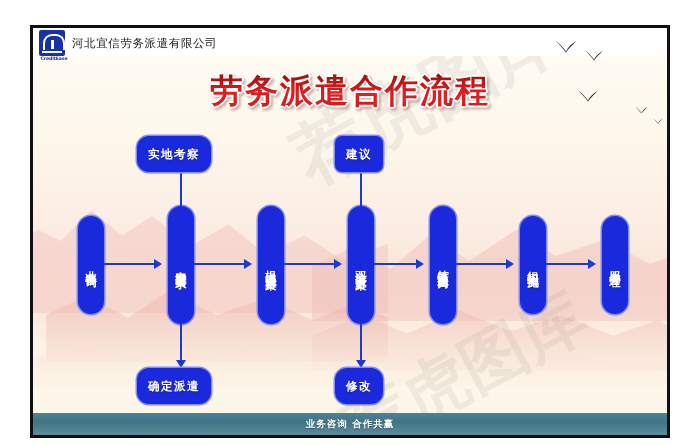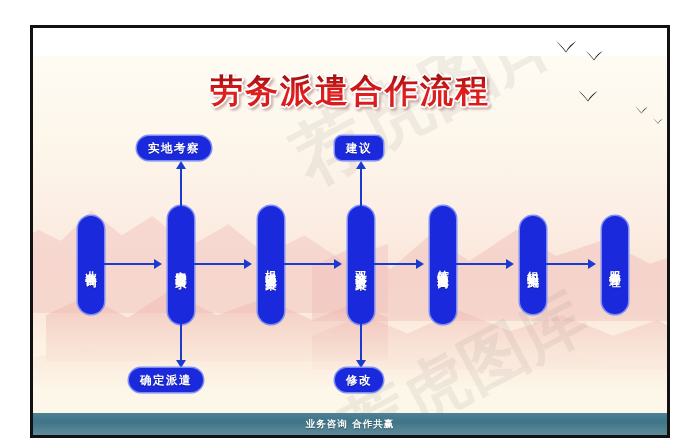--- a/index.html
+++ b/index.html
@@ -87,21 +87,21 @@
 
   .node{position:absolute;background:#1b29dc;color:#fff;
          box-shadow:0 0 0 1.5px #7e8ef5, 0 1px 2px rgba(0,0,0,.22);
          display:flex;align-items:center;justify-content:center;text-align:center;}
   
   .vnode{width:26px;border-radius:13px;font-size:11.5px;font-weight:bold;
          line-height:1.06;letter-spacing:0;padding:5px 0;box-sizing:border-box;}
   .vnode .txt{writing-mode:vertical-rl;text-orientation:upright;
               letter-spacing:1.5px;text-shadow:0 1px 1px rgba(0,0,0,.25);}
   
-  .hnode{height:24px;border-radius:12px;font-size:11.5px;font-weight:bold;
+  .hnode{height:36px;border-radius:12px;font-size:11.5px;font-weight:bold;
          padding:0 11px;box-sizing:border-box;white-space:nowrap;}
   .hnode .txt{letter-spacing:1.5px;text-shadow:0 1px 1px rgba(0,0,0,.25);}
 
   
   .hline{position:absolute;height:2px;background:#1b3bd0;}
   .vline{position:absolute;width:2px;background:#1b3bd0;}
   .arrL{position:absolute;width:0;height:0;border-left:8px solid #1b3bd0;
         border-top:5px solid transparent;border-bottom:5px solid transparent;}
   .arrU{position:absolute;width:0;height:0;border-bottom:8px solid #1b3bd0;
         border-left:5px solid transparent;border-right:5px solid transparent;}
@@ -145,20 +145,29 @@
       <path d="M1 1 C8 7 15 14 20 21 C24 13 32 6 39 2 C33 9 25 15 20 23 C14 15 7 8 1 1 Z" fill="#1a1a1a"></path>
     </svg>
   </div>
   <div class="bird b5">
     <svg class="birdshape" viewBox="0 0 40 24">
       <path d="M1 1 C8 7 15 14 20 21 C24 13 32 6 39 2 C33 9 25 15 20 23 C14 15 7 8 1 1 Z" fill="#1a1a1a"></path>
     </svg>
   </div>
 
   <div class="headband"></div>
+  <div class="brand">
+    <div class="logo">
+      <div class="arch"></div>
+      <div class="pillar"></div>
+      <div class="base"></div>
+    </div>
+    <div class="logoname">CreditEase</div>
+    <div class="coname">河北宜信劳务派遣有限公司</div>
+  </div>
 
   <div class="title">
     <span>劳务派遣合作流程</span>
   </div>
 
   <div class="flow">
 
     <div class="node vnode" style="left:45px;top:188px;height:98px;">
       <span class="txt">业务咨询</span>
     </div>
@@ -206,21 +215,21 @@
     </div>
 
     <div class="vline" style="left:327px;top:140px;height:38px;"></div>
     <div class="arrU" style="left:323px;top:133px;"></div>
     <div class="node hnode" style="left:302px;top:108px;border-radius:7px;">
       <span class="txt">建议</span>
     </div>
 
     <div class="vline" style="left:147px;top:296px;height:36px;"></div>
     <div class="arrD" style="left:143px;top:332px;"></div>
-    <div class="node hnode" style="left:96px;top:340px;">
+    <div class="node hnode" style="left:104px;top:340px;">
       <span class="txt">确定派遣</span>
     </div>
 
     <div class="vline" style="left:327px;top:296px;height:36px;"></div>
     <div class="arrD" style="left:323px;top:332px;"></div>
     <div class="node hnode" style="left:302px;top:340px;">
       <span class="txt">修改</span>
     </div>
   </div>
 

